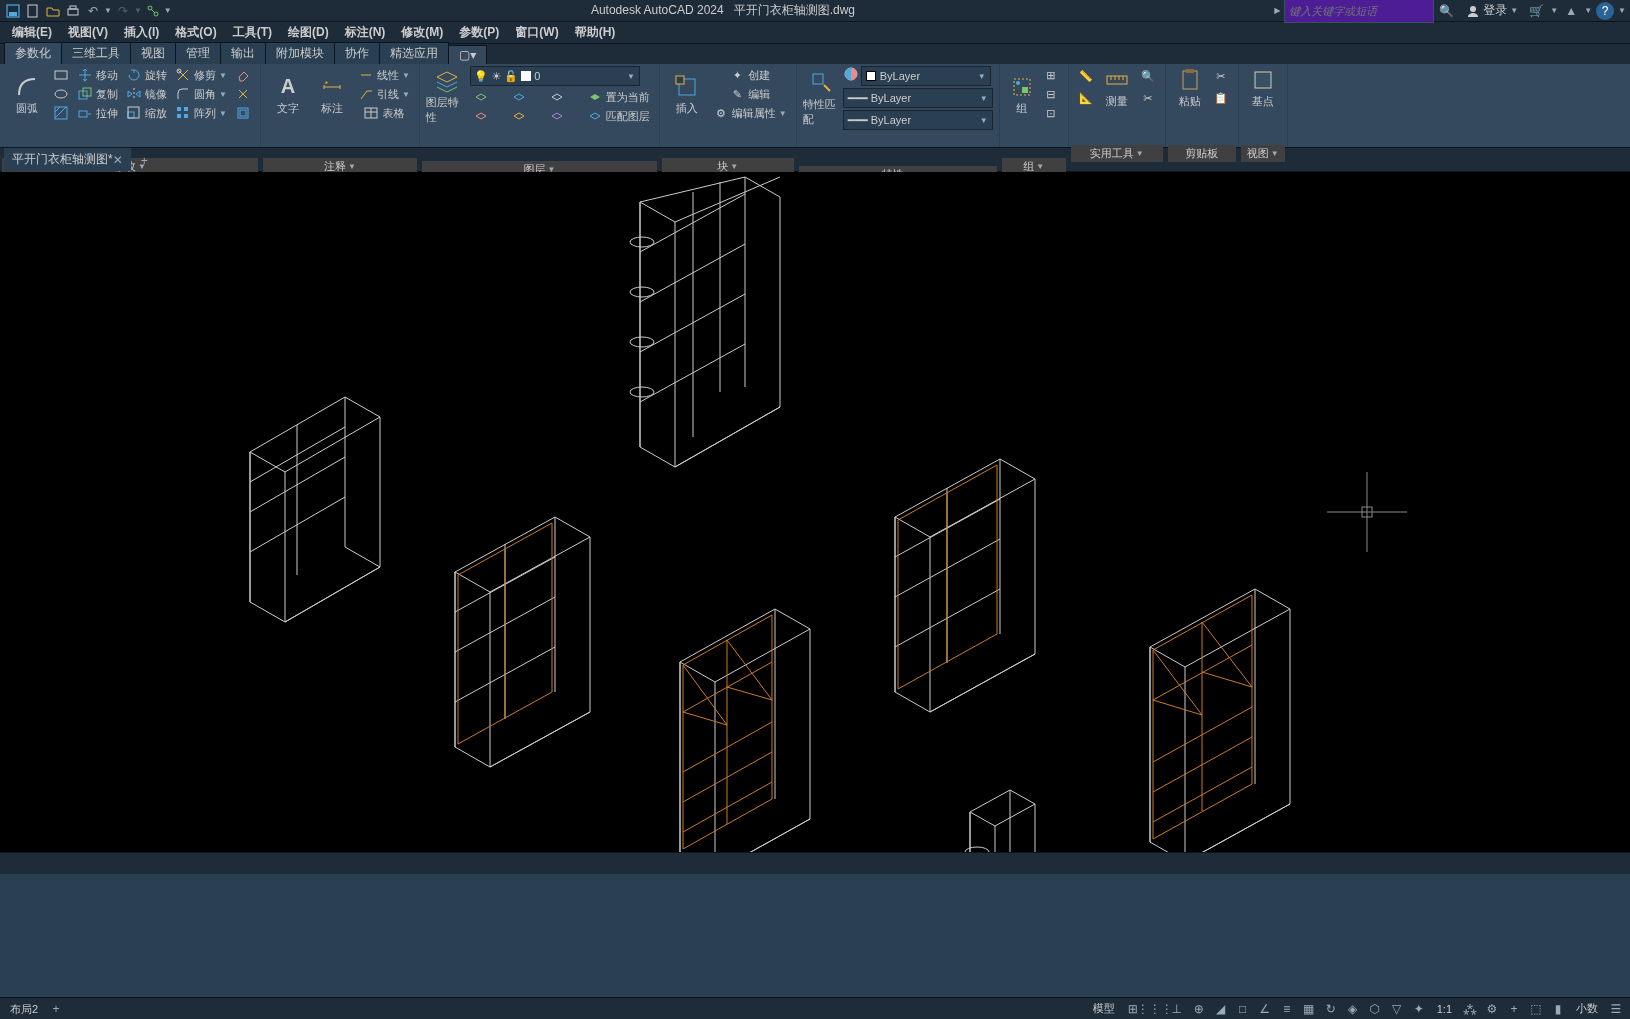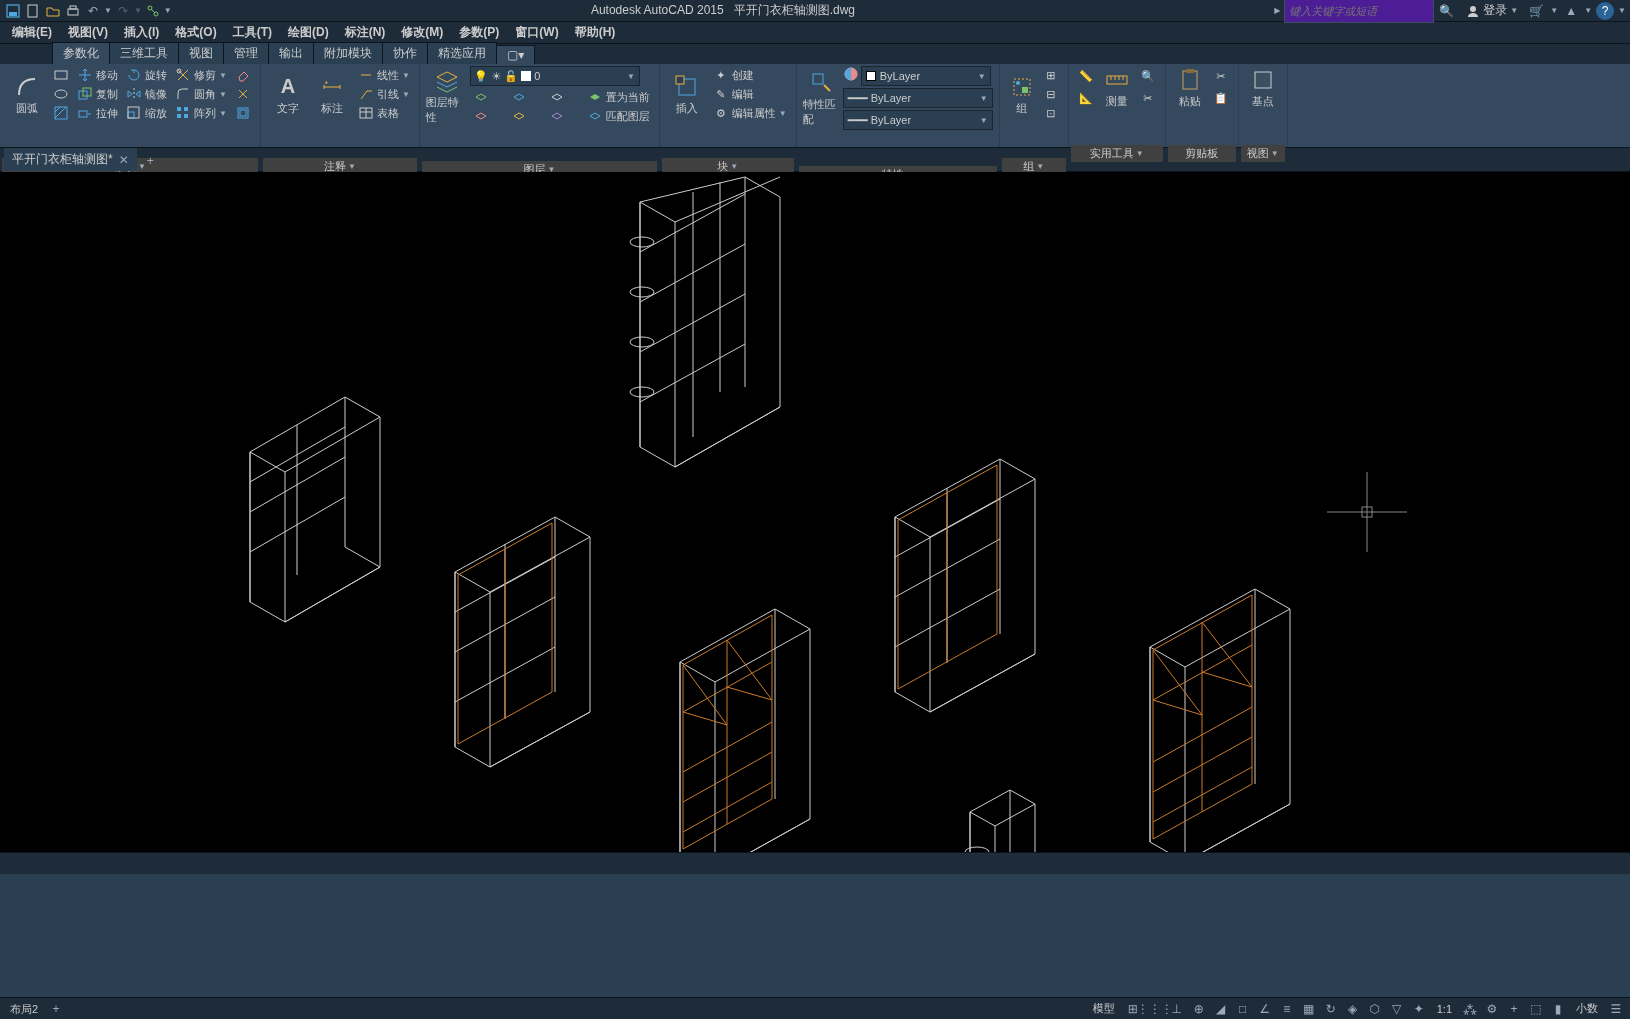--- a/index.html
+++ b/index.html
@@ -8,33 +8,33 @@
 .qat { display: flex; align-items: center; gap: 2px; }
 .qat-btn { width: 18px; height: 18px; display: flex; align-items: center; justify-content: center; color: #9ab; cursor: pointer; }
 .title-center { flex: 1; text-align: center; font-size: 12px; color: #ccc; }
 .search-area { display: flex; align-items: center; gap: 4px; }
 .search-box { background: #4c1d95; border: 1px solid #3a5062; height: 24px; width: 150px; color: #9ab; font-size: 11px; padding: 0 4px; font-style: italic; }
 .login-btn { display: flex; align-items: center; gap: 3px; color: #ccc; font-size: 12px; cursor: pointer; padding: 0 6px; }
 .menubar { height: 22px; background: #1e2c3a; display: flex; align-items: center; padding: 0 4px; gap: 0; border-bottom: 1px solid #0a1520; font-weight: bold; }
 .menu-item { padding: 2px 8px; color: #ccc; font-size: 12px; cursor: pointer; }
 .ribbon-tabs { height: 20px; background: #1e2c3a; display: flex; align-items: flex-end; padding: 0 4px; gap: 0; }
 .rtab { padding: 2px 10px; color: #ccc; font-size: 12px; cursor: pointer; background: #2a3f52; border: 1px solid #0a1520; border-bottom: none; margin-right: -1px; }
-.rtab:first-child { background: #34495e; margin-left: 48px; }
+.rtab:first-child { background: #34495e; }
 .ribbon { height: 84px; background: #34495e; display: flex; border-bottom: 1px solid #0a1520; }
 .panel { display: flex; flex-direction: column; border-right: 1px solid #2a3f52; padding: 2px; }
 .panel-body { flex: 1; display: flex; gap: 2px; padding: 0 4px; }
 .panel-title { text-align: center; font-size: 11px; color: #ccc; padding: 1px; background: #404040; cursor: default; display: flex; justify-content: center; align-items: center; gap: 2px; margin-top: 36px; }
 .big-btn { display: flex; flex-direction: column; align-items: center; justify-content: center; width: 42px; cursor: pointer; color: #ccc; font-size: 11px; }
 .big-icon { width: 28px; height: 28px; display: flex; align-items: center; justify-content: center; }
 .small-col { display: flex; flex-direction: column; gap: 1px; justify-content: space-around; }
-.small-btn { display: flex; align-items: center; gap: 3px; padding: 1px 3px; cursor: pointer; color: #ccc; font-size: 11px; white-space: nowrap; }
+.small-btn { display: flex; align-items: center; gap: 3px; padding: 1px 3px; cursor: pointer; color: #ccc; font-size: 11px; white-space: nowrap; justify-content: center; }
 .sicon { width: 16px; height: 16px; display: inline-flex; align-items: center; justify-content: center; }
 .dropdown-wide { background: #2a3f52; border: 1px solid #1a2530; height: 20px; display: flex; align-items: center; padding: 0 4px; font-size: 11px; color: #ccc; cursor: pointer; width: 130px; justify-content: space-between; }
 .file-tabs { height: 24px; background: #1e2c3a; display: flex; align-items: flex-end; padding: 0 4px; gap: 2px; border-bottom: 1px solid #0a1520; }
-.file-tab { background: #2a3f52; padding: 3px 8px; color: #ccc; font-size: 12px; display: flex; align-items: center; gap: 6px; cursor: pointer; }
+.file-tab { background: #2a3f52; padding: 3px 8px; color: #ccc; font-size: 12px; display: flex; align-items: center; cursor: pointer; }
 .file-tab .close { color: #9ab; cursor: pointer; }
 .add-tab { color: #9ab; padding: 3px 8px; cursor: pointer; }
 .canvas-area { position: relative; background: #000; width: 100%; height: 780px; }
 .canvas-area svg { width: 100%; height: 100%; }
 .statusbar { height: 22px; background: #1e2c3a; display: flex; align-items: center; padding: 0 4px; border-top: 1px solid #0a1520; position: absolute; bottom: 145px; width: 100%; }
 .statusbar2 { height: 22px; background: #1e2c3a; display: flex; align-items: center; padding: 0 4px; border-top: 1px solid #0a1520; position: absolute; bottom: 0; width: 100%; justify-content: space-between; }
 .sb-left { display: flex; gap: 2px; align-items: flex-end; }
 .sb-right { display: flex; gap: 2px; align-items: center; }
 .sb-btn { padding: 2px 6px; color: #ccc; font-size: 11px; cursor: pointer; }
 .sb-icon { width: 20px; height: 20px; display: flex; align-items: center; justify-content: center; color: #9ab; cursor: pointer; }
@@ -74,21 +74,21 @@
     <span class="chevron" style="opacity:.4">▼</span>
     <div class="qat-btn">
         <svg width="14" height="14">
           <circle cx="4" cy="4" r="2" fill="none" stroke="#7bc46c"></circle>
           <circle cx="10" cy="10" r="2" fill="none" stroke="#7bc46c"></circle>
           <line x1="5" y1="5" x2="9" y2="9" stroke="#7bc46c"></line>
         </svg>
       </div>
     <span class="chevron">▼</span>
   </div>
-  <div class="title-center"><span>Autodesk AutoCAD 2015</span>&nbsp;&nbsp;&nbsp;<span>平开门衣柜轴测图.dwg</span></div>
+  <div class="title-center"><span>Autodesk AutoCAD 2024</span>&nbsp;&nbsp;&nbsp;<span>平开门衣柜轴测图.dwg</span></div>
   <div class="search-area">
     <span class="chevron">▶</span>
     <input class="search-box" placeholder="键入关键字或短语" style="">
     <div class="qat-btn">🔍</div>
     <div class="login-btn">
         <svg width="14" height="14">
           <circle cx="7" cy="5" r="3" fill="#ccc"></circle>
           <path d="M2 13c0-3 3-4 5-4s5 1 5 4" fill="#ccc"></path>
         </svg>
         <span>登录</span>

